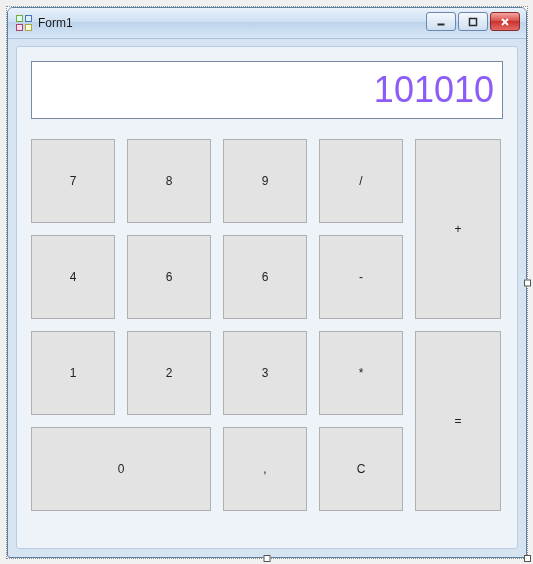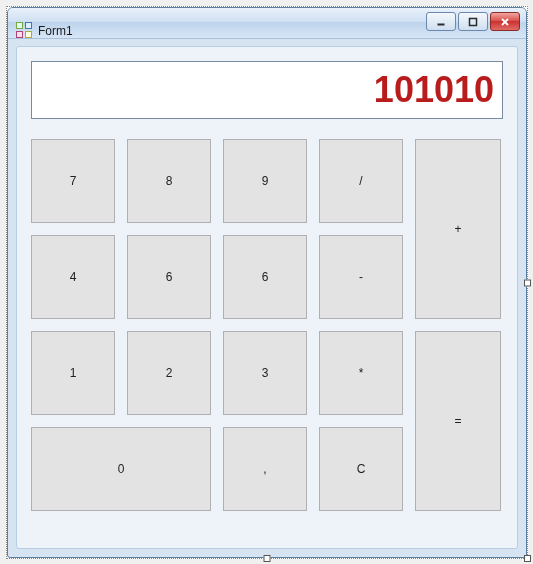--- a/index.html
+++ b/index.html
@@ -41,21 +41,21 @@
     border: 1px solid #5a7fa0;
     border-radius: 6px 6px 3px 3px;
     background: #d6e4f2;
     overflow: hidden;
   }
   .titlebar {
     height: 30px;
     background: linear-gradient(#e9f1fb 0%, #cfe0f3 45%, #bcd3ec 46%, #d7e6f6 100%);
     border-bottom: 1px solid #a9c1dc;
     display: flex;
-    align-items: flex-end;
+    align-items: center;
     position: relative;
   }
   .titlebar .app-icon {
     width: 16px;
     height: 16px;
     margin-left: 8px;
     margin-right: 6px;
     position: relative;
   }
   .titlebar .app-icon .sq {
@@ -117,23 +117,22 @@
     top: 14px;
     height: 58px;
     background: #fff;
     border: 1px solid #7a8aa0;
     box-sizing: border-box;
     display: flex;
     align-items: center;
     justify-content: flex-end;
     padding: 2px 8px;
     font-size: 36px;
-    color: #b91c1c;
+    color: #8b5cf6;
     font-family: "Segoe UI", Tahoma, sans-serif;
-    font-weight: bold;
   }
 
   .keypad {
     position: absolute;
     left: 14px;
     right: 14px;
     top: 92px;
     bottom: 14px;
   }
   .btn {

